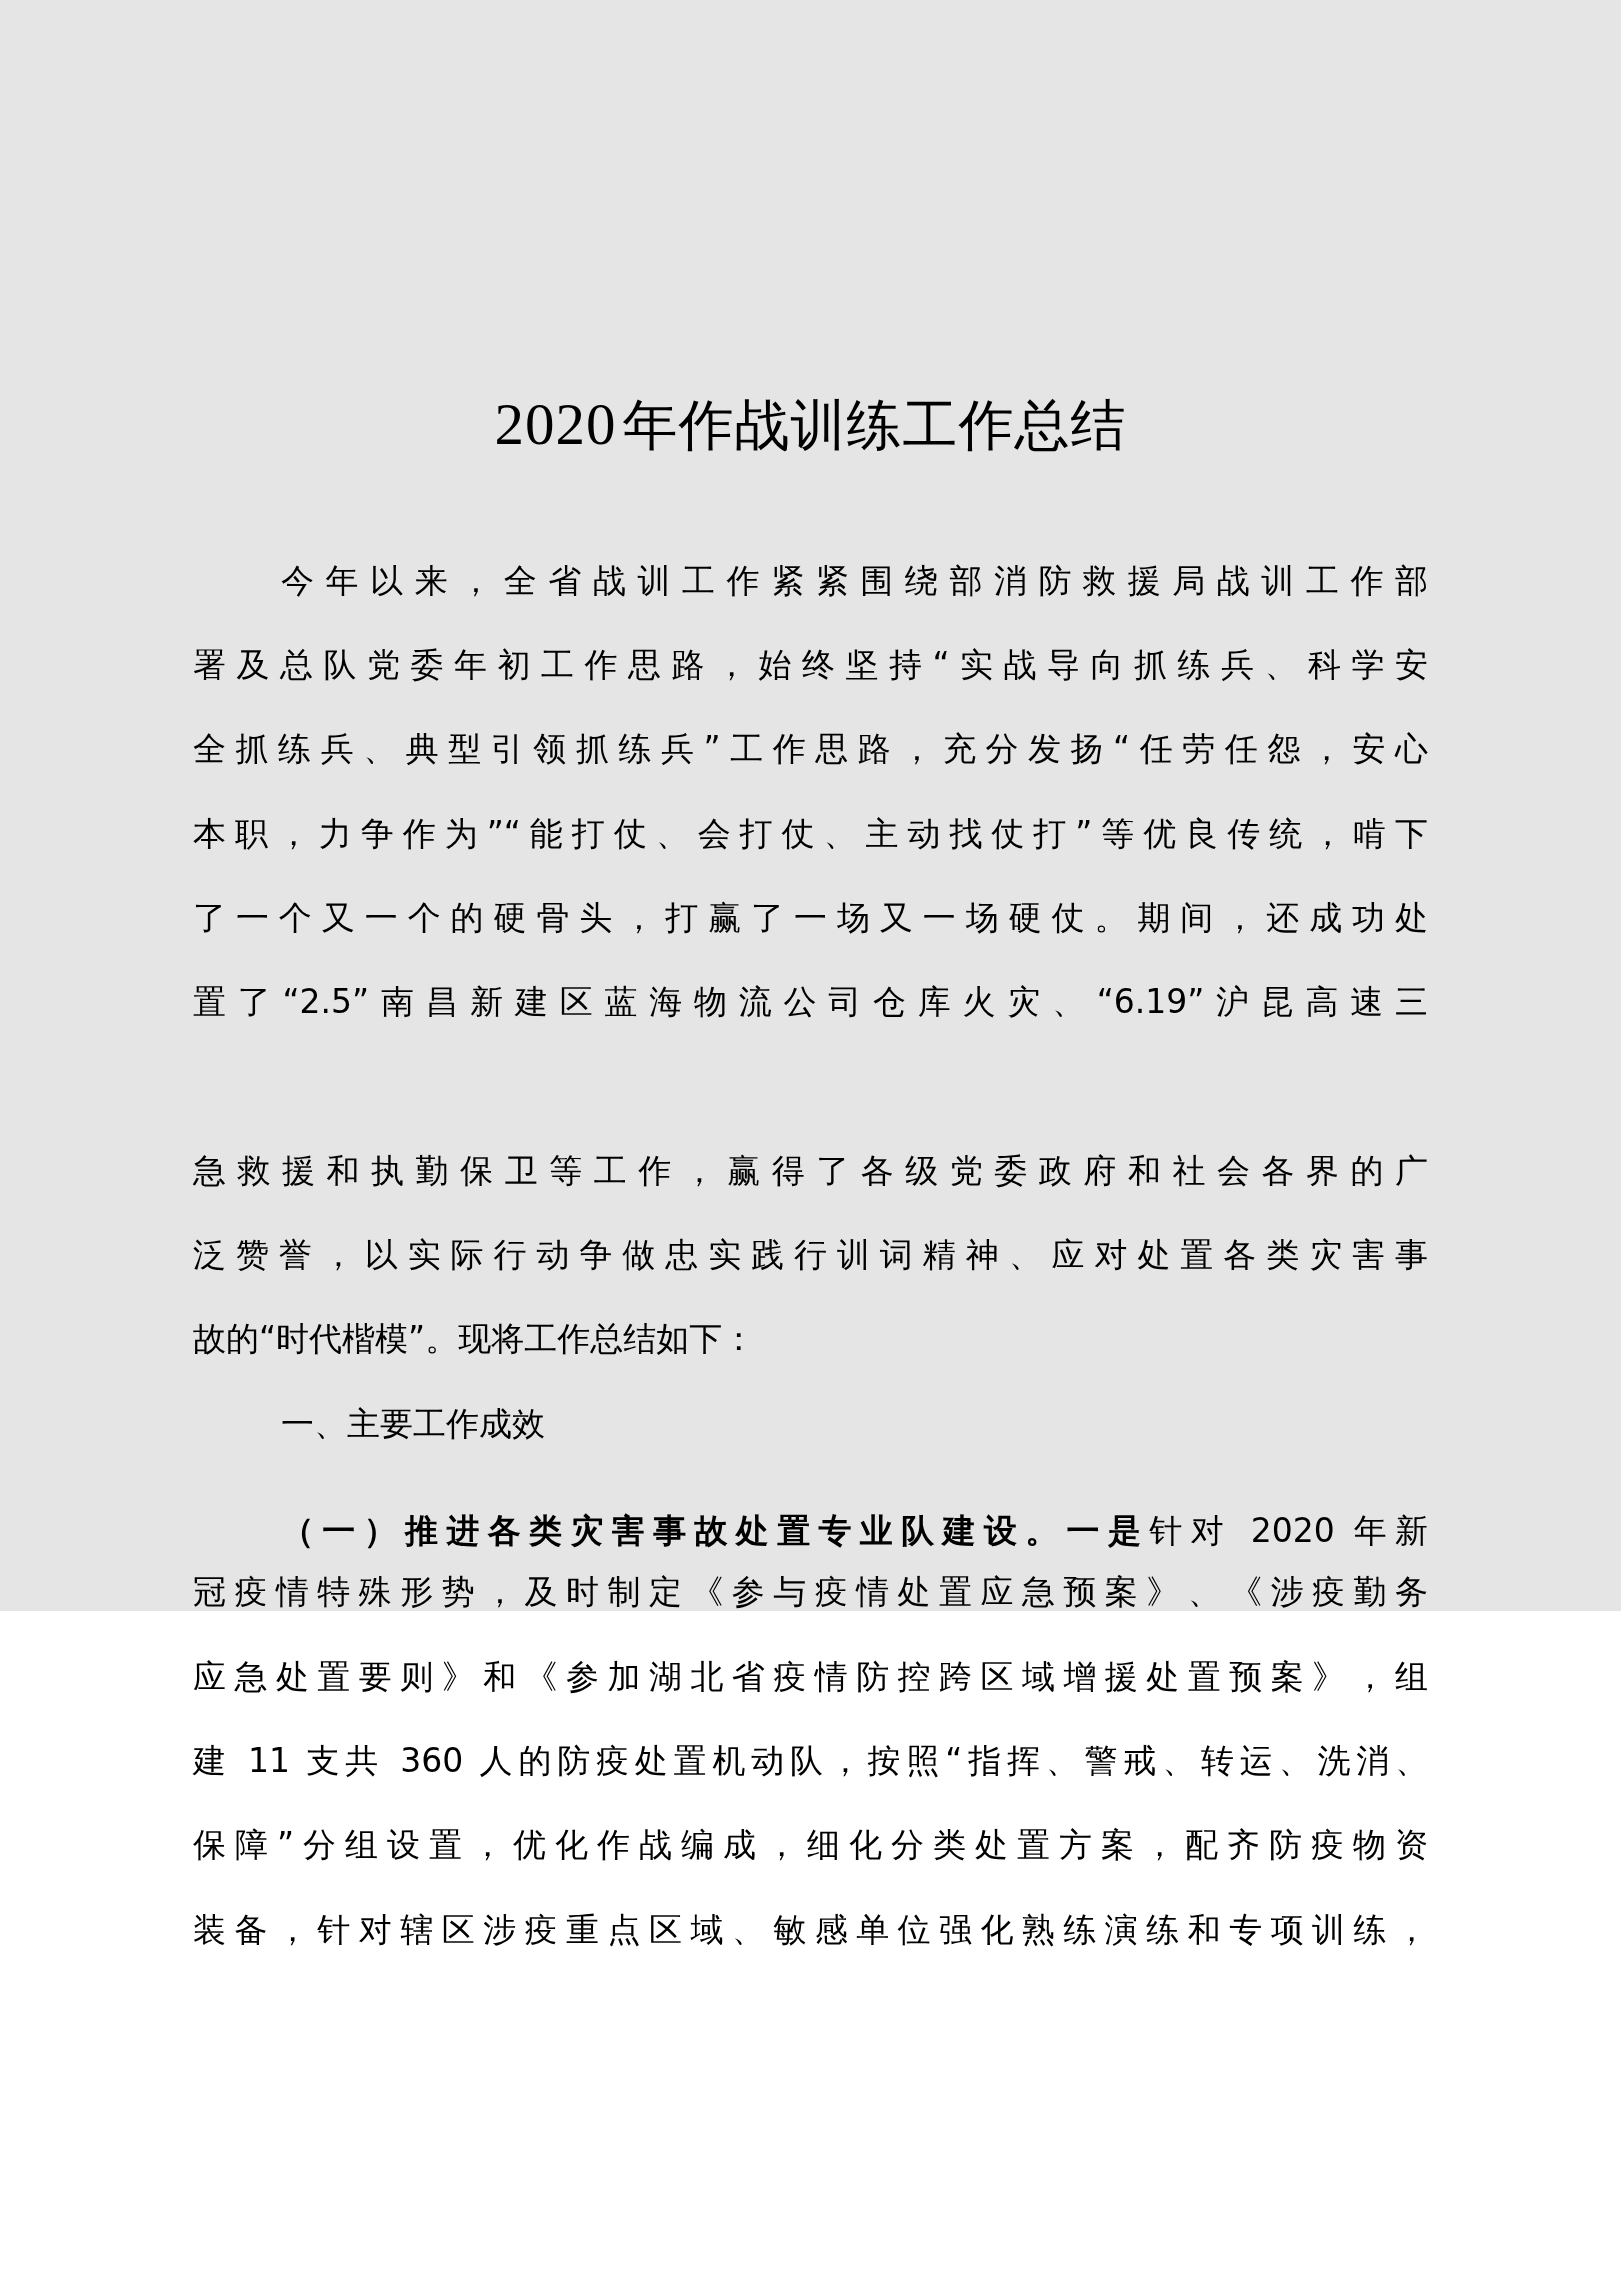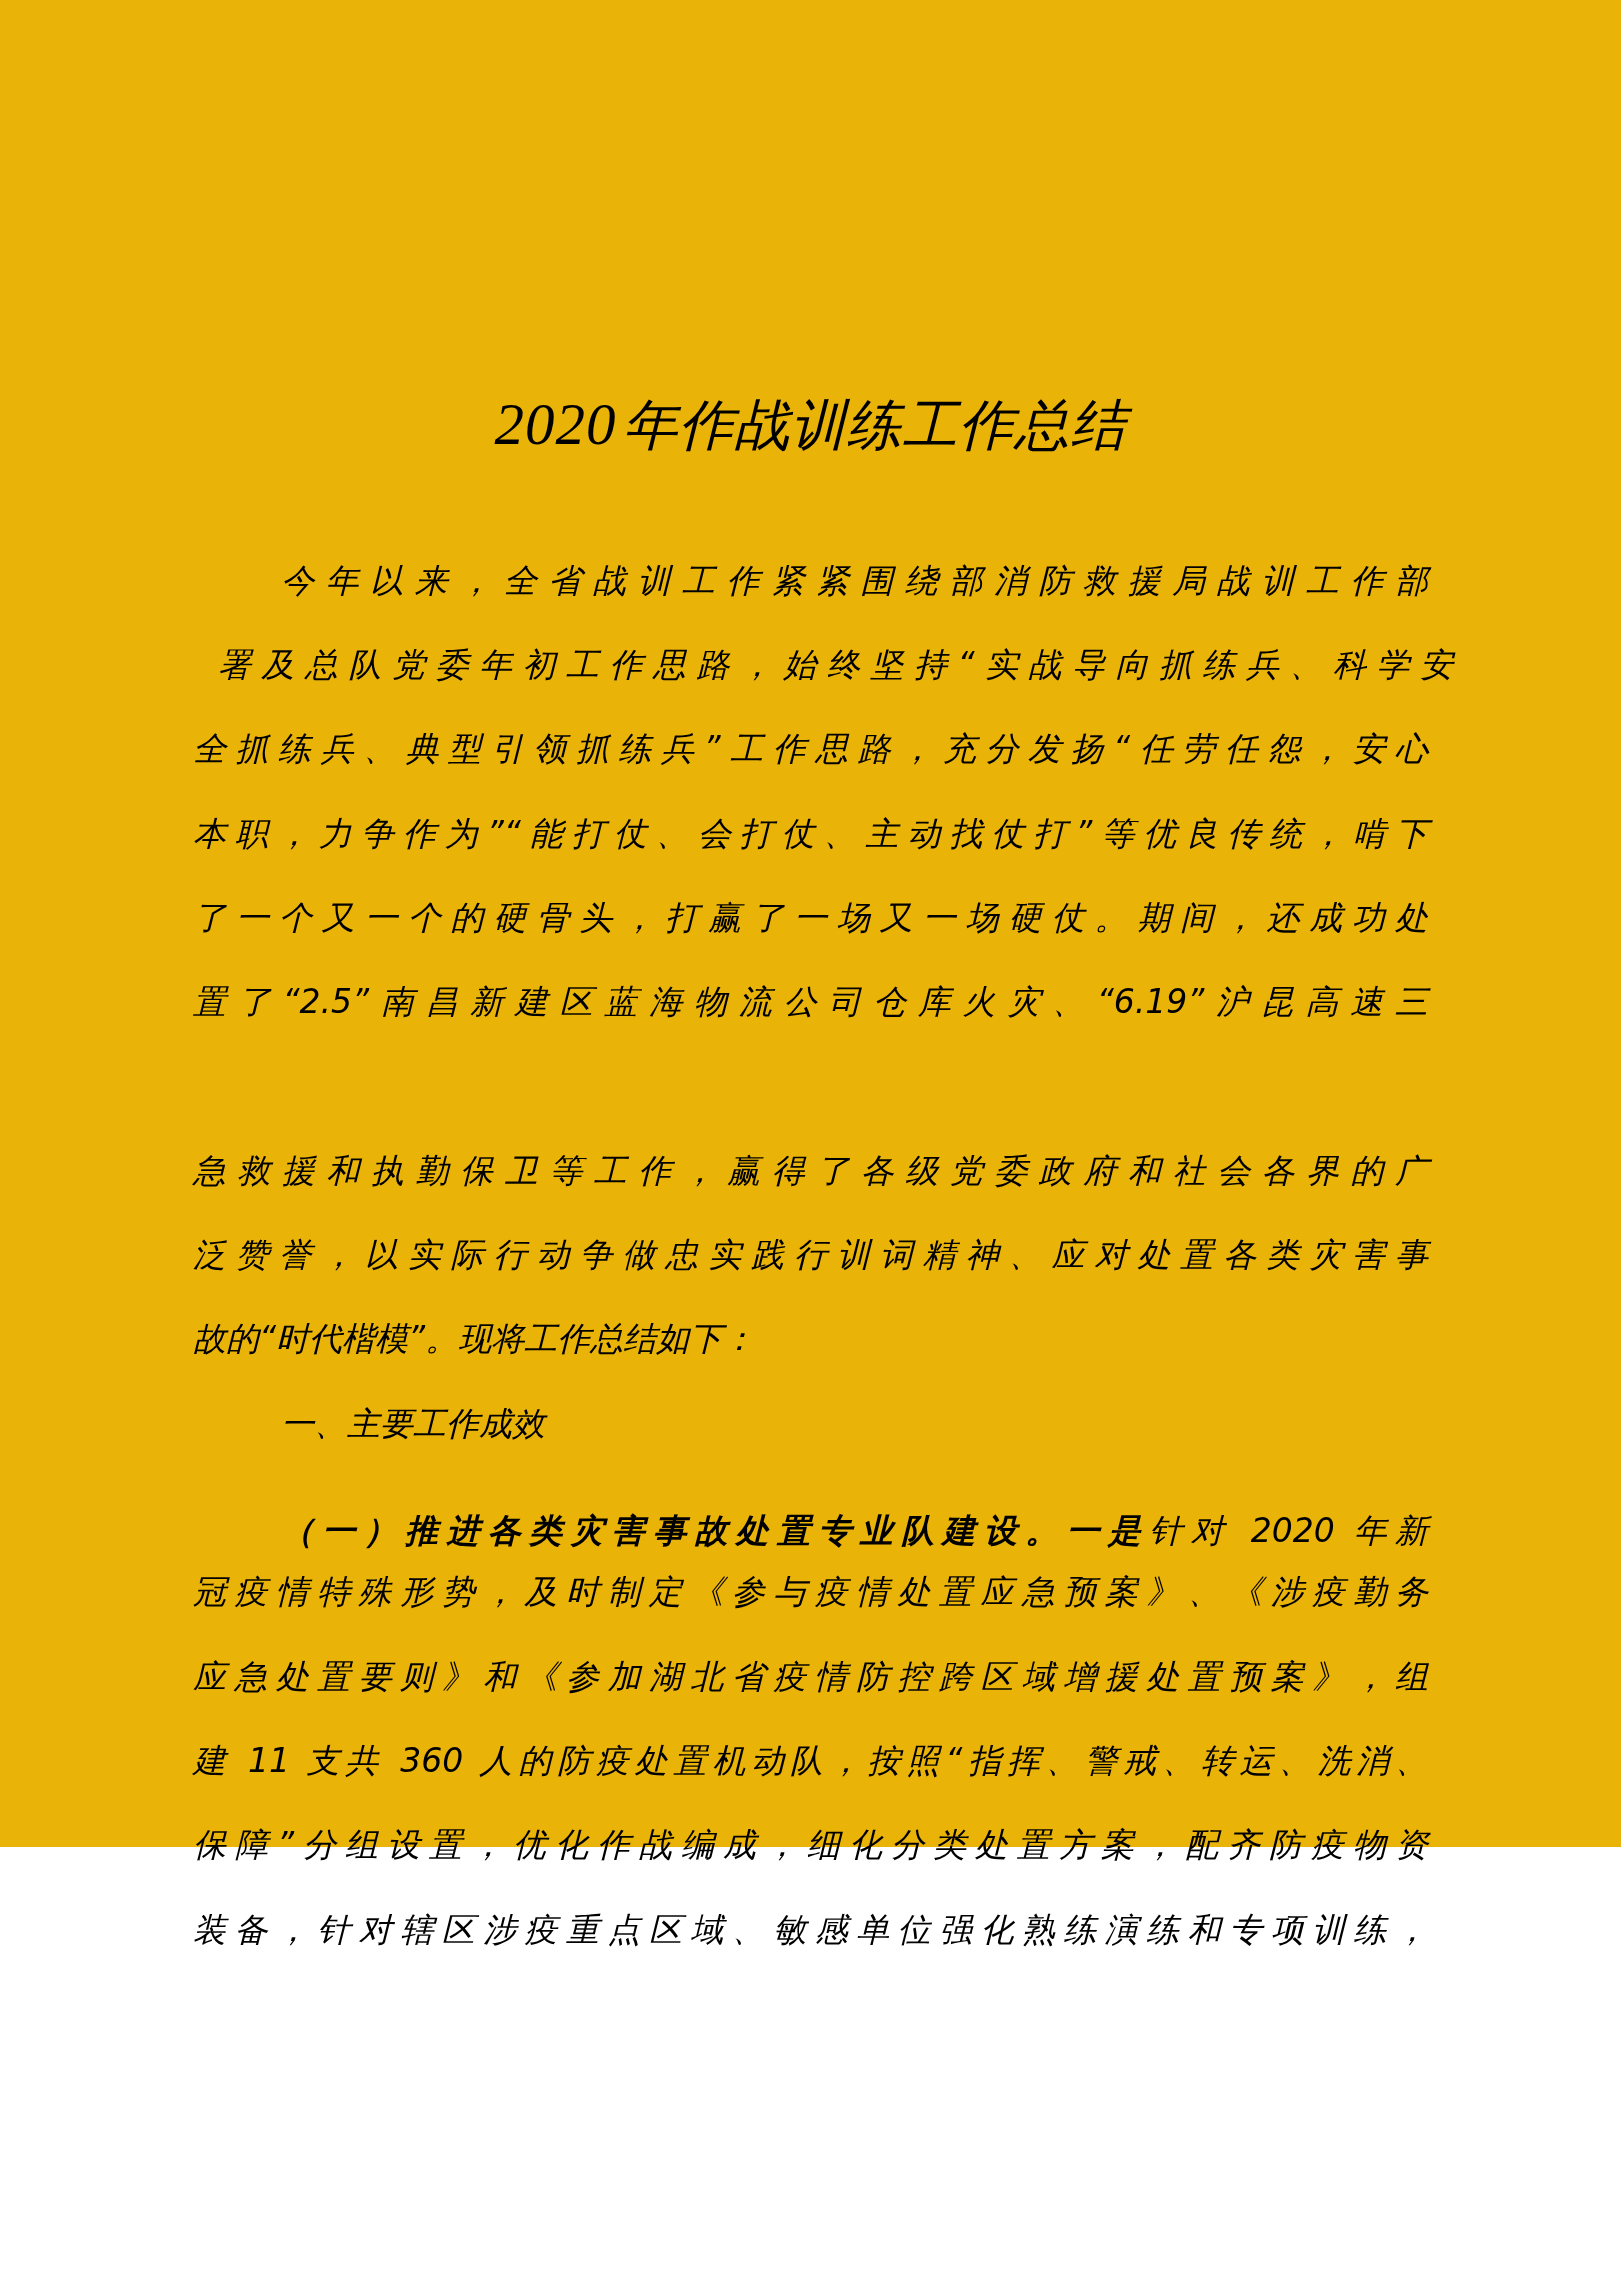--- a/index.html
+++ b/index.html
@@ -12,23 +12,22 @@
     height: 2293px;
     position: relative;
     overflow: hidden;
     color: #000000;
     font-family: "DejaVu Sans", "Liberation Sans", sans-serif;
   }
   .page {
     position: absolute;
     left: 0; top: 0;
     width: 1621px;
-    height: 1847px;
-    background: #eab308;
-    font-style: italic;
+    height: 1611px;
+    background: #e5e5e5;
   }
   .title {
     position: absolute;
     left: 0;
     width: 1621px;
     top: 390px;
     text-align: center;
     font-size: 55px;
     line-height: 69px;
     font-weight: normal;
@@ -67,21 +66,21 @@
 </head>
 <body>
 
 <div class="page">
 
   <div class="title">
     <span class="num">2020</span><span>年作战训练工作总结</span>
   </div>
 
   <div class="line indent" style="top:551px;">今年以来，全省战训工作紧紧围绕部消防救援局战训工作部</div>
-  <div class="line" style="top:635px;margin-left:25px;">署及总队党委年初工作思路，始终坚持“实战导向抓练兵、科学安</div>
+  <div class="line" style="top:635px;">署及总队党委年初工作思路，始终坚持“实战导向抓练兵、科学安</div>
   <div class="line" style="top:719px;">全抓练兵、典型引领抓练兵”工作思路，充分发扬“任劳任怨，安心</div>
   <div class="line" style="top:804px;">本职，力争作为”“能打仗、会打仗、主动找仗打”等优良传统，啃下</div>
   <div class="line" style="top:888px;">了一个又一个的硬骨头，打赢了一场又一场硬仗。期间，还成功处</div>
   <div class="line" style="top:972px;">置了“2.5”南昌新建区蓝海物流公司仓库火灾、“6.19”沪昆高速三</div>
   <div class="line" style="top:1141px;">急救援和执勤保卫等工作，赢得了各级党委政府和社会各界的广</div>
   <div class="line" style="top:1225px;">泛赞誉，以实际行动争做忠实践行训词精神、应对处置各类灾害事</div>
   <div class="line last" style="top:1309px;text-align:right;">故的“时代楷模”。现将工作总结如下：</div>
 
   <div class="line indent last" style="top:1394px;">一、主要工作成效</div>
 

